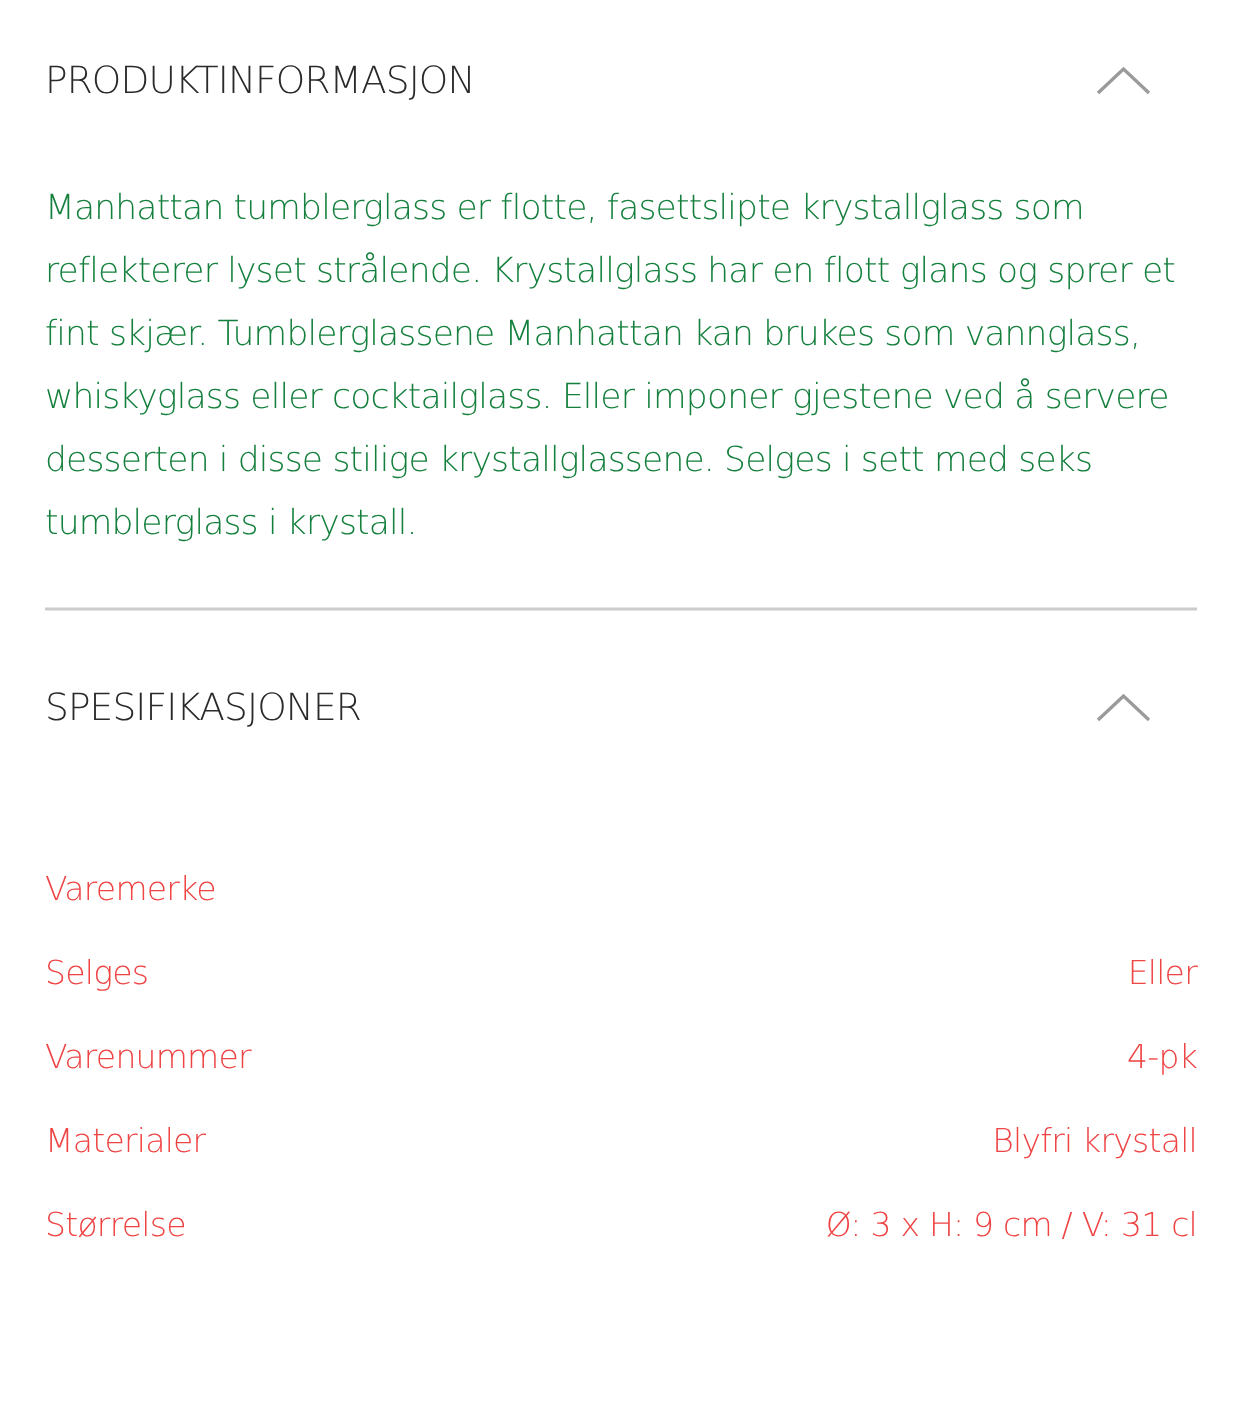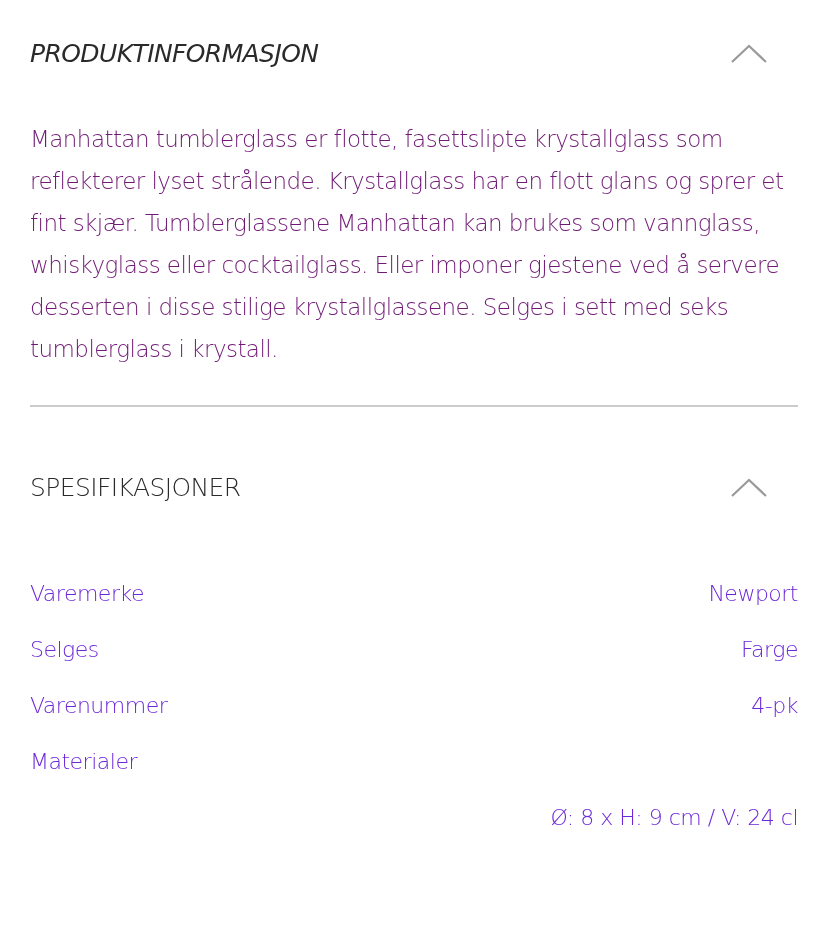--- a/index.html
+++ b/index.html
@@ -48,21 +48,21 @@
     .chevron svg { display: block; }
     .desc {
       position: absolute;
       left: 0;
       top: 118px;
       width: 775px;
       font-size: 23px;
       font-weight: 200;
       line-height: 42px;
       letter-spacing: -0.55px;
-      color: #701a75;
+      color: #15803d;
       margin: 0;
     }
     .divider {
       position: absolute;
       left: 30px;
       top: 405px;
       width: 768px;
       height: 2px;
       background: #cccccc;
     }
@@ -76,66 +76,67 @@
       position: relative;
       height: 56px;
     }
     .spec-label, .spec-value {
       position: absolute;
       top: 0;
       font-size: 22px;
       font-weight: 200;
       line-height: 40px;
       letter-spacing: -0.5px;
-      color: #6d28d9;
+      color: #ef4444;
       white-space: nowrap;
     }
     .spec-label { left: 0; }
     .spec-value { right: 0; }
   </style>
 </head>
 <body>
 
 <div class="section" style="top:34px; height:300px;">
-  <div class="section-header" style="top:0;font-style:italic;">
+  <div class="section-header" style="top:0;">
     <span class="section-title">PRODUKTINFORMASJON</span>
     <span class="chevron">
       <svg width="38" height="24" viewBox="0 0 38 24">
         <polyline points="2,22 19,6 36,22" fill="none" stroke="#9a9a9a" stroke-width="2.2"></polyline>
       </svg>
     </span>
   </div>
 </div>
 <p class="desc" style="left:30px;">Manhattan tumblerglass er flotte, fasettslipte krystallglass som reflekterer lyset strålende. Krystallglass har en flott glans og sprer et fint skjær. Tumblerglassene Manhattan kan brukes som vannglass, whiskyglass eller cocktailglass. Eller imponer gjestene ved å servere desserten i disse stilige krystallglassene. Selges i sett med seks tumblerglass i krystall.</p>
 
 <div class="divider"></div>
 
 <div class="section" style="top:452px; height:40px;">
-  <div class="section-header" style="top:16px;">
+  <div class="section-header" style="top:0;">
     <span class="section-title">SPESIFIKASJONER</span>
     <span class="chevron">
       <svg width="38" height="24" viewBox="0 0 38 24">
         <polyline points="2,22 19,6 36,22" fill="none" stroke="#9a9a9a" stroke-width="2.2"></polyline>
       </svg>
     </span>
   </div>
 </div>
 
 <div class="specs">
   <div class="spec-row">
     <span class="spec-label">Varemerke</span>
-    <span class="spec-value">Newport</span>
   </div>
   <div class="spec-row">
     <span class="spec-label">Selges</span>
-    <span class="spec-value">Farge</span>
+    <span class="spec-value">Eller</span>
   </div>
   <div class="spec-row">
     <span class="spec-label">Varenummer</span>
     <span class="spec-value">4-pk</span>
   </div>
   <div class="spec-row">
     <span class="spec-label">Materialer</span>
+    <span class="spec-value">Blyfri krystall</span>
   </div>
   <div class="spec-row">
-    <span class="spec-value">Ø: 8 x H: 9 cm / V: 24 cl</span>
+    <span class="spec-label">Størrelse</span>
+    <span class="spec-value">Ø: 3 x H: 9 cm / V: 31 cl</span>
   </div>
 </div>
 
 </body></html>

